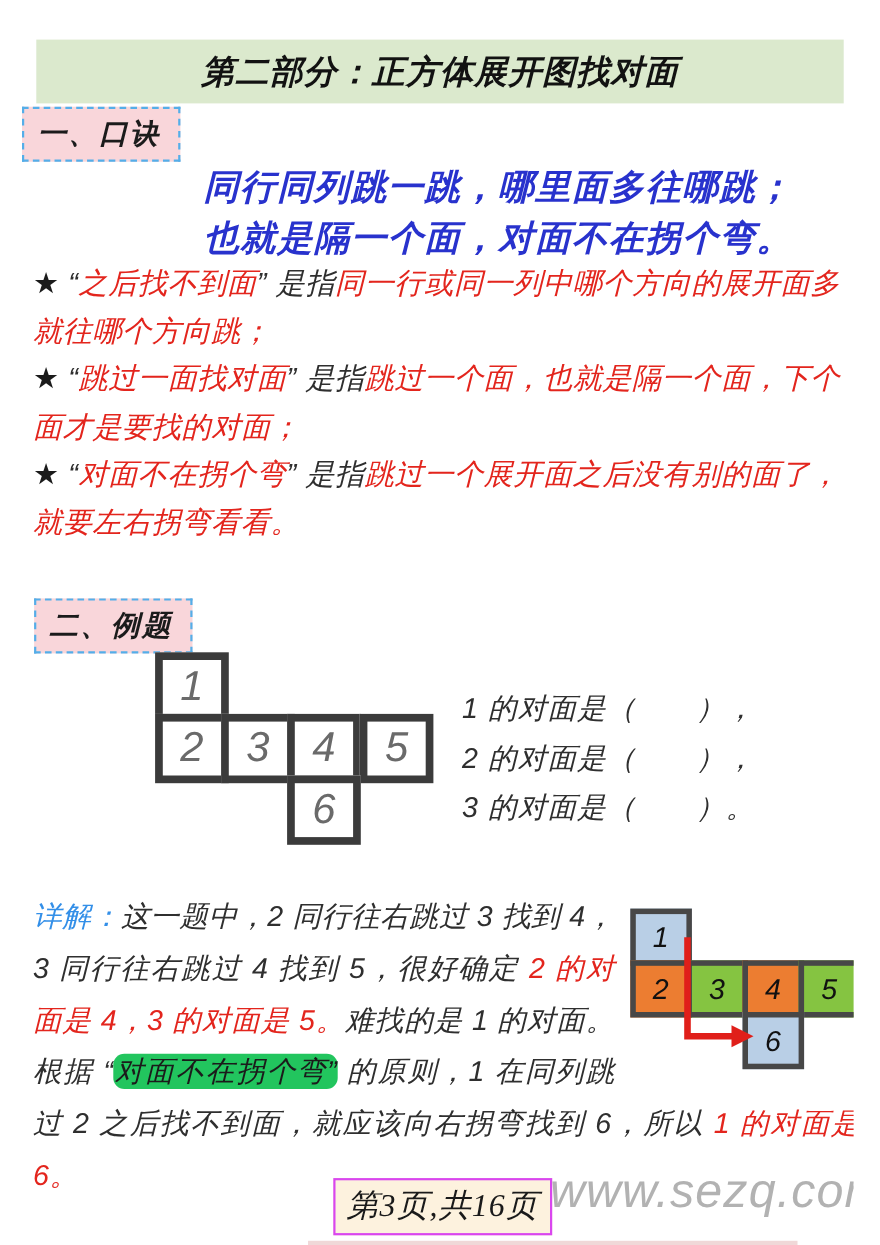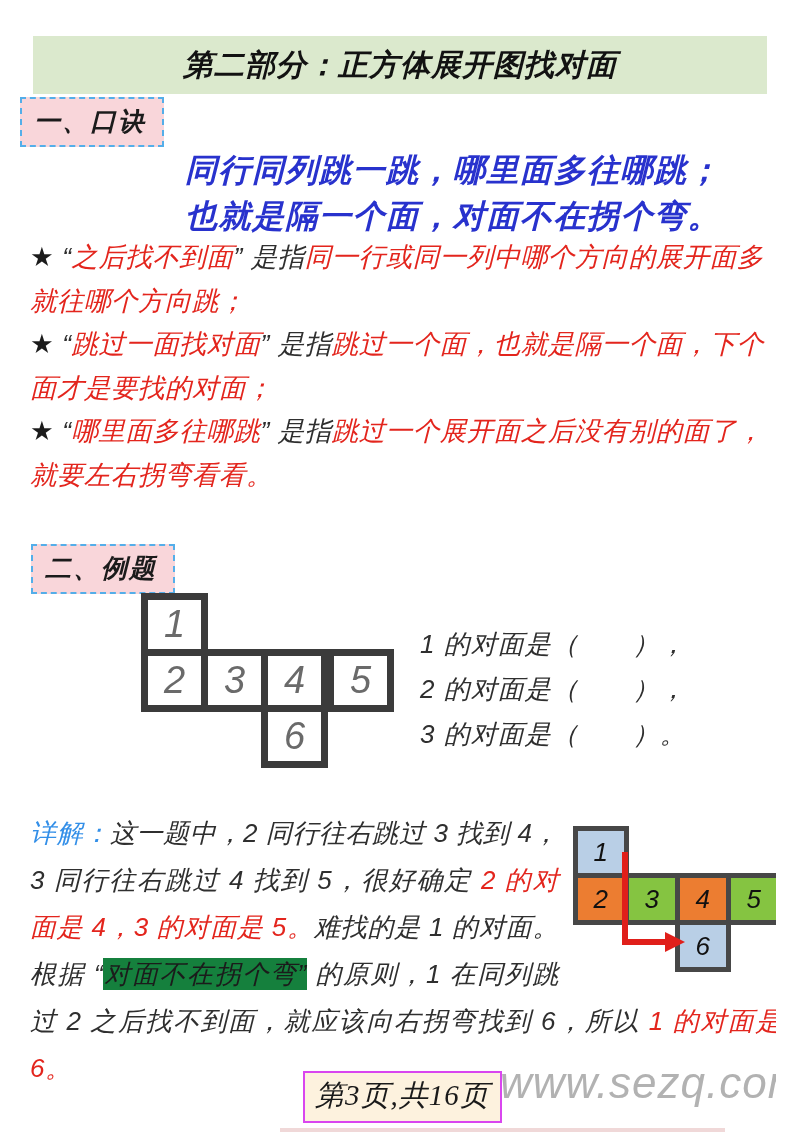--- a/index.html
+++ b/index.html
@@ -29,21 +29,21 @@
   }
   .rhyme p { margin:0; }
   .bullets {
     position:absolute; left:30px; top:236px; width:748px;
     font-size:26.5px; line-height:43.5px; letter-spacing:0.5px;
   }
   .bullets p { margin:0; }
   .red   { color:#e3251d; }
   .black { color:#2f2f2f; }
   .blue-label { color:#338fe8; }
-  .hl    { background:#15803d; color:#1b1b1b; padding:1px 0; }
+  .hl    { background:#22c55e; color:#1b1b1b; padding:1px 0;border-radius:10px; }
   .star  { color:#1b1b1b; }
 
   
   .net1 { position:absolute; left:141px; top:593px; width:253px; height:175px; }
   .n1cell {
     position:absolute; width:67px; height:63px; box-sizing:border-box;
     border:7px solid #3b3b3b; background:#ffffff;
     display:flex; align-items:center; justify-content:center;
     font-size:38px; color:#6a6a6a;
   }
@@ -112,21 +112,21 @@
   </div>
 
   <div class="bullets">
     <p>
       <span class="star">★</span><span class="black"> “</span><span class="red">之后找不到面</span><span class="black">” 是指</span><span class="red">同一行或同一列中哪个方向的展开面多就往哪个方向跳；</span>
     </p>
     <p>
       <span class="star">★</span><span class="black"> “</span><span class="red">跳过一面找对面</span><span class="black">” 是指</span><span class="red">跳过一个面，也就是隔一个面，下个面才是要找的对面；</span>
     </p>
     <p>
-      <span class="star">★</span><span class="black"> “</span><span class="red">哪里面多往哪跳</span><span class="black">” 是指</span><span class="red">跳过一个展开面之后没有别的面了，就要左右拐弯看看。</span>
+      <span class="star">★</span><span class="black"> “</span><span class="red">对面不在拐个弯</span><span class="black">” 是指</span><span class="red">跳过一个展开面之后没有别的面了，就要左右拐弯看看。</span>
     </p>
   </div>
 
   <div class="section-label label-liti">二、例题</div>
 
   <div class="net1">
     <div class="n1cell n1-1">1</div>
     <div class="n1cell n1-2">2</div>
     <div class="n1cell n1-3">3</div>
     <div class="n1cell n1-4">4</div>

